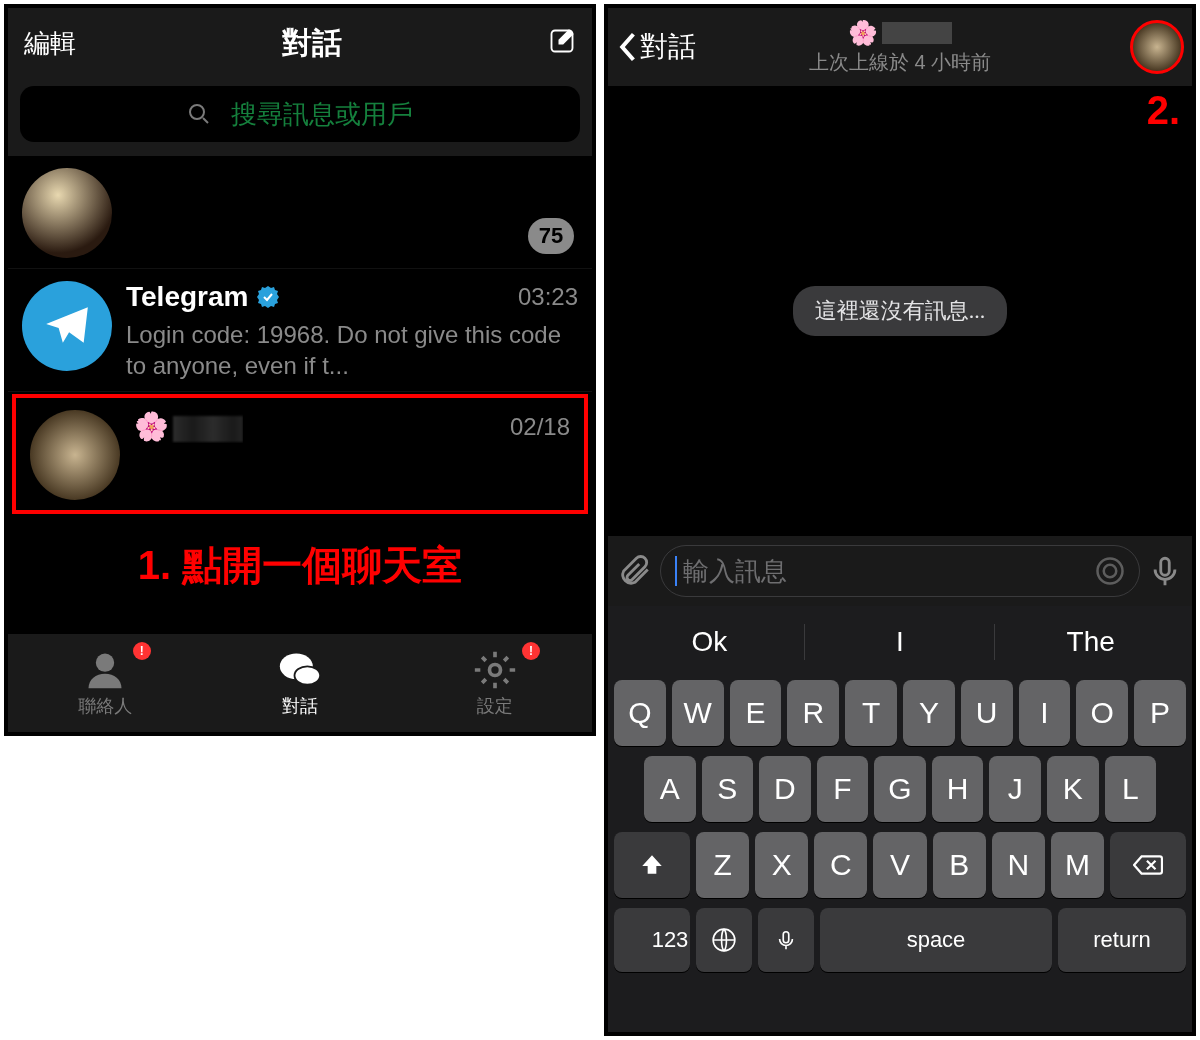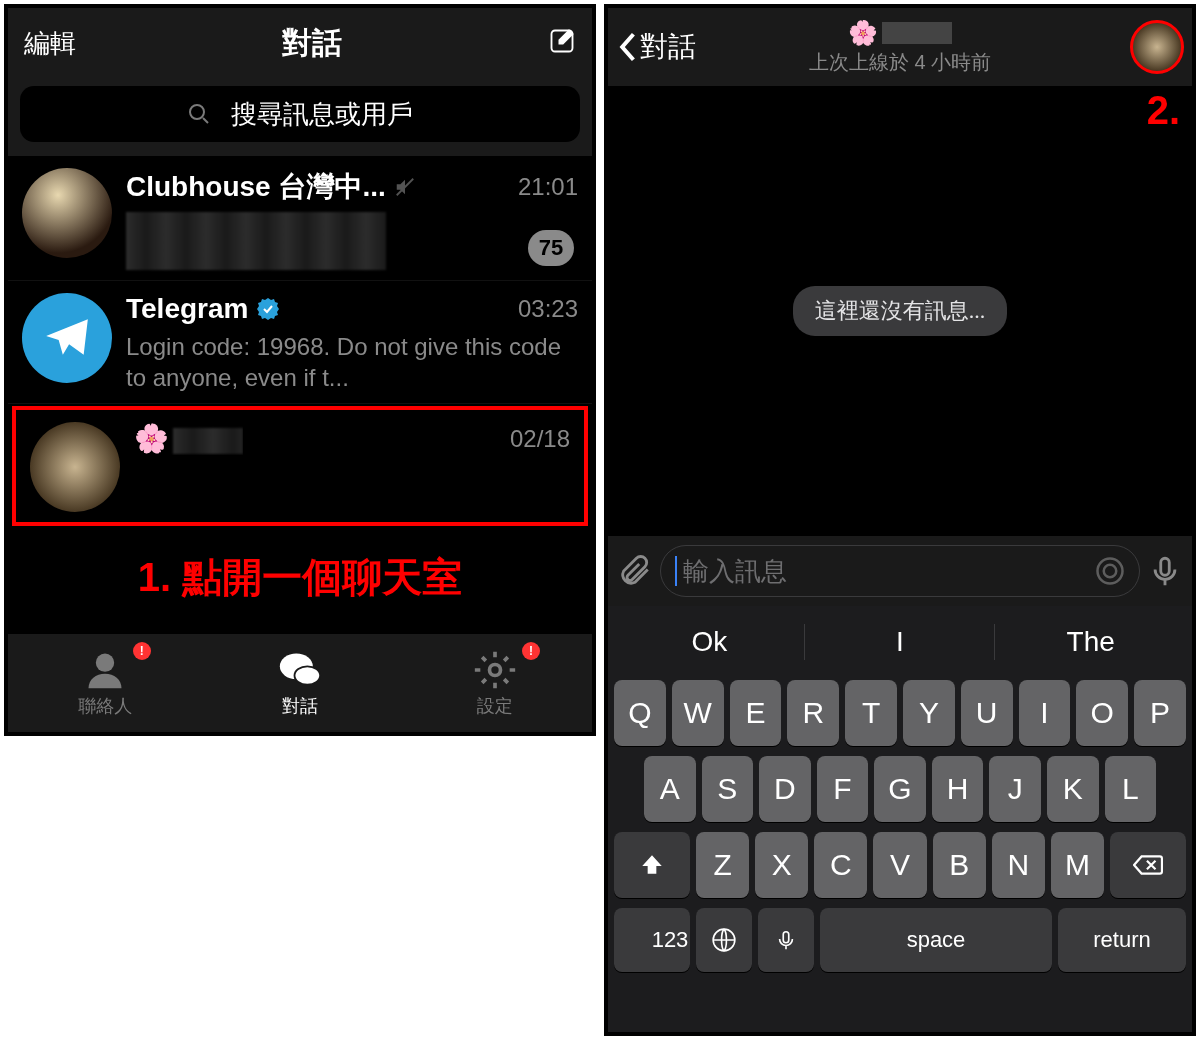--- a/index.html
+++ b/index.html
@@ -8,21 +8,21 @@
   #left  { left: 4px;   top: 4px; width: 592px; height: 732px; }
   #right { left: 604px; top: 4px; width: 592px; height: 1032px; }
 
   
   .l-header { height: 70px; background:#1a1a1a; display:flex; align-items:center; justify-content:space-between; padding:0 16px; }
   .l-header .edit { color:#fff; font-size:26px; }
   .l-header .title { color:#fff; font-size:30px; font-weight:600; }
   .compose { width:28px; height:28px; }
 
   .search-wrap { background:#1a1a1a; padding:8px 12px 14px; }
-  .search-bar { background:#000; border-radius:14px; height:56px; display:flex; align-items:center; justify-content:center; color:#ffffff; font-size:26px; gap:20px; }
+  .search-bar { background:#000; border-radius:14px; height:56px; display:flex; align-items:center; justify-content:center; color:#15803d; font-size:26px; gap:20px; }
 
   .chat-row { display:flex; padding:12px 14px 10px; gap:14px; border-bottom:1px solid #111; position:relative; }
   .avatar { width:90px; height:90px; border-radius:50%; flex:0 0 90px; background:#333; background-size:cover; background-position:center; }
   .chat-col { flex:1; min-width:0; }
   .chat-top { display:flex; align-items:center; gap:8px; }
   .chat-name { color:#fff; font-size:28px; font-weight:700; white-space:nowrap; overflow:hidden; text-overflow:ellipsis; }
   .chat-time { color:#8a8a8a; font-size:24px; margin-left:auto; }
   .chat-prev { color:#8a8a8a; font-size:24px; line-height:1.3; margin-top:6px; display:-webkit-box; -webkit-line-clamp:2; -webkit-box-orient:vertical; overflow:hidden; }
   .mute-ic { width:22px; height:22px; opacity:.6; }
   .badge { position:absolute; right:18px; bottom:14px; background:#8a8a8a; color:#000; border-radius:20px; min-width:46px; height:36px; display:flex; align-items:center; justify-content:center; font-size:22px; font-weight:700; padding:7px 10px; }
@@ -103,31 +103,20 @@
       <svg width="24" height="24" viewBox="0 0 24 24" fill="none" stroke="#7a7a7a" stroke-width="2">
           <circle cx="10" cy="10" r="7"></circle>
           <path d="M21 21l-5-5"></path>
         </svg>
       <span>搜尋訊息或用戶</span>
     </div>
   </div>
 
   <div class="chat-row">
     <div class="avatar av1"></div>
-    <div class="chat-col">
-      <div class="chat-top">
-        <span class="chat-name">Clubhouse 台灣中...</span>
-        <svg class="mute-ic" viewBox="0 0 24 24" fill="#8a8a8a">
-            <path d="M3 9v6h4l5 5V4L7 9H3z"></path>
-            <path d="M21 3L3 21" stroke="#8a8a8a" stroke-width="2"></path>
-          </svg>
-        <span class="chat-time">21:01</span>
-      </div>
-      <div class="chat-prev blurblock" style="height:58px;width:260px"></div>
-    </div>
     <div class="badge">75</div>
   </div>
 
   <div class="chat-row">
     <div class="avatar av2">
       <svg width="50" height="50" viewBox="0 0 24 24">
           <path d="M22 3L2 11l6 2 2 7 3-5 7 5 2-17z" fill="#fff"></path>
         </svg>
     </div>
     <div class="chat-col">

